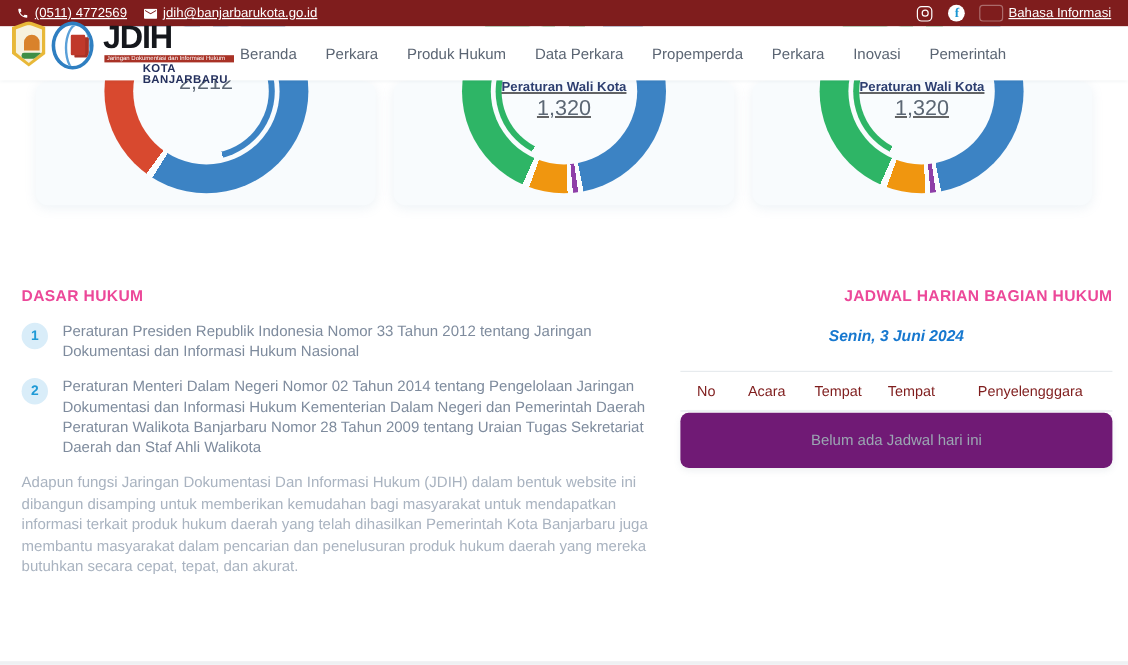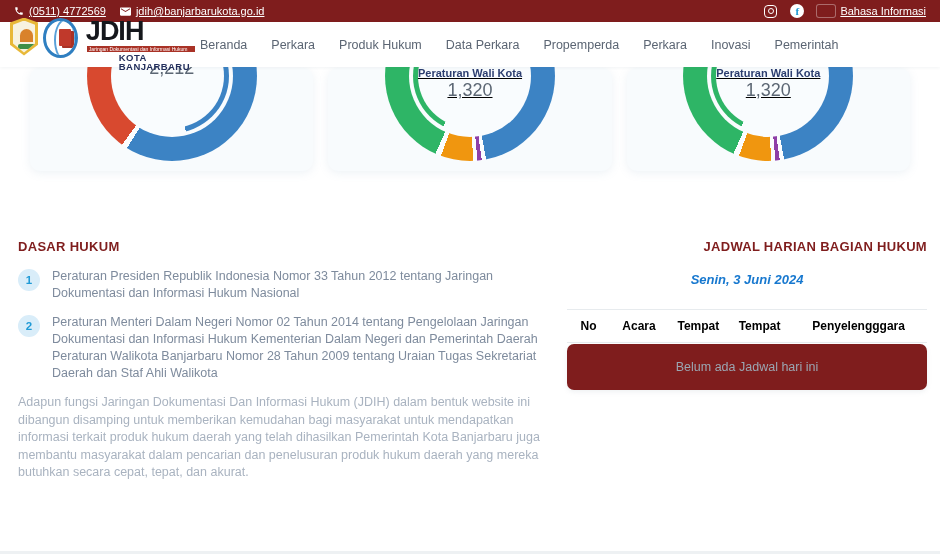--- a/index.html
+++ b/index.html
@@ -65,41 +65,41 @@
   .donut-text { position:absolute; left:-20px; right:-20px; text-align:center; }
   .chart-big .donut-text { top:67px; }
   .chart-big .d-title { font-size:17px; font-weight:800; color:#2e3a59; line-height:19px; }
   .chart-big .d-value { font-size:18px; color:#5c6774; line-height:20px; }
   .chart-sm .donut-text { top:76px;text-decoration:underline; }
   .chart-sm .d-title { font-size:11px; font-weight:800; color:#2c3e70; line-height:13px; }
   .chart-sm .d-value { font-size:18px; color:#5c6774; line-height:21px; }
 
   .two-col { display:flex; margin-top:68px; padding-left:18px; }
   .left-col { width:524px; }
-  .section-h { font-size:13px; font-weight:800; color:#7f1d1d; letter-spacing:.3px; }
+  .section-h { font-size:13px; font-weight:800; color:#ec4899; letter-spacing:.3px; }
   .para { font-size:12.5px; line-height:17.5px; color:#a9b3c0; margin-top:12px; }
   .law-list { margin-top:14px; }
   .law-item { display:flex; gap:12px; margin-bottom:12px; }
   .law-badge { flex:0 0 22px; width:22px; height:22px; border-radius:50%; background:#d9edf9;
     color:#1f9ad6; font-size:11.5px; font-weight:800; display:flex; align-items:center;
     justify-content:center; margin-top:1px; }
   .law-text { font-size:12.5px; line-height:17px; color:#7e8b9d; }
 
   .right-col { width:360px; margin-left:25px; }
   .right-col .section-h { text-align:right; }
   .jadwal-date { text-align:center; font-size:13px; font-weight:800; color:#1778cf; margin-top:18px;
     cursor:pointer;font-style:italic; }
   .jadwal-table { margin-top:22px; }
   .jt-head { display:flex; border-top:1px solid #e7ebee; border-bottom:1px solid #e7ebee;
     padding:9px 0; }
-  .jt-th { font-size:12px; font-weight:700; color:#000000; text-align:center; }
+  .jt-th { font-size:12px; font-weight:400; color:#7f1d1d; text-align:center; }
   .jt-th:nth-child(1){ width:12%; } .jt-th:nth-child(2){ width:16%; }
   .jt-th:nth-child(3){ width:17%; } .jt-th:nth-child(4){ width:17%; }
   .jt-th:nth-child(5){ width:38%; }
-  .jt-empty { margin-top:1px; background:#7f1d1d; border-radius:7px; height:46px;
+  .jt-empty { margin-top:1px; background:#701a75; border-radius:7px; height:46px;
     display:flex; align-items:center; justify-content:center; font-size:12.5px; color:#9ba6b2;
     box-shadow:0 2px 5px rgba(120,140,160,.12); }
 
   .bottom-edge { position:absolute; left:0; top:551px; width:940px; height:3px; background:#eef1f3; }
 </style>
 </head>
 <body>
 
 <div class="content">
 

